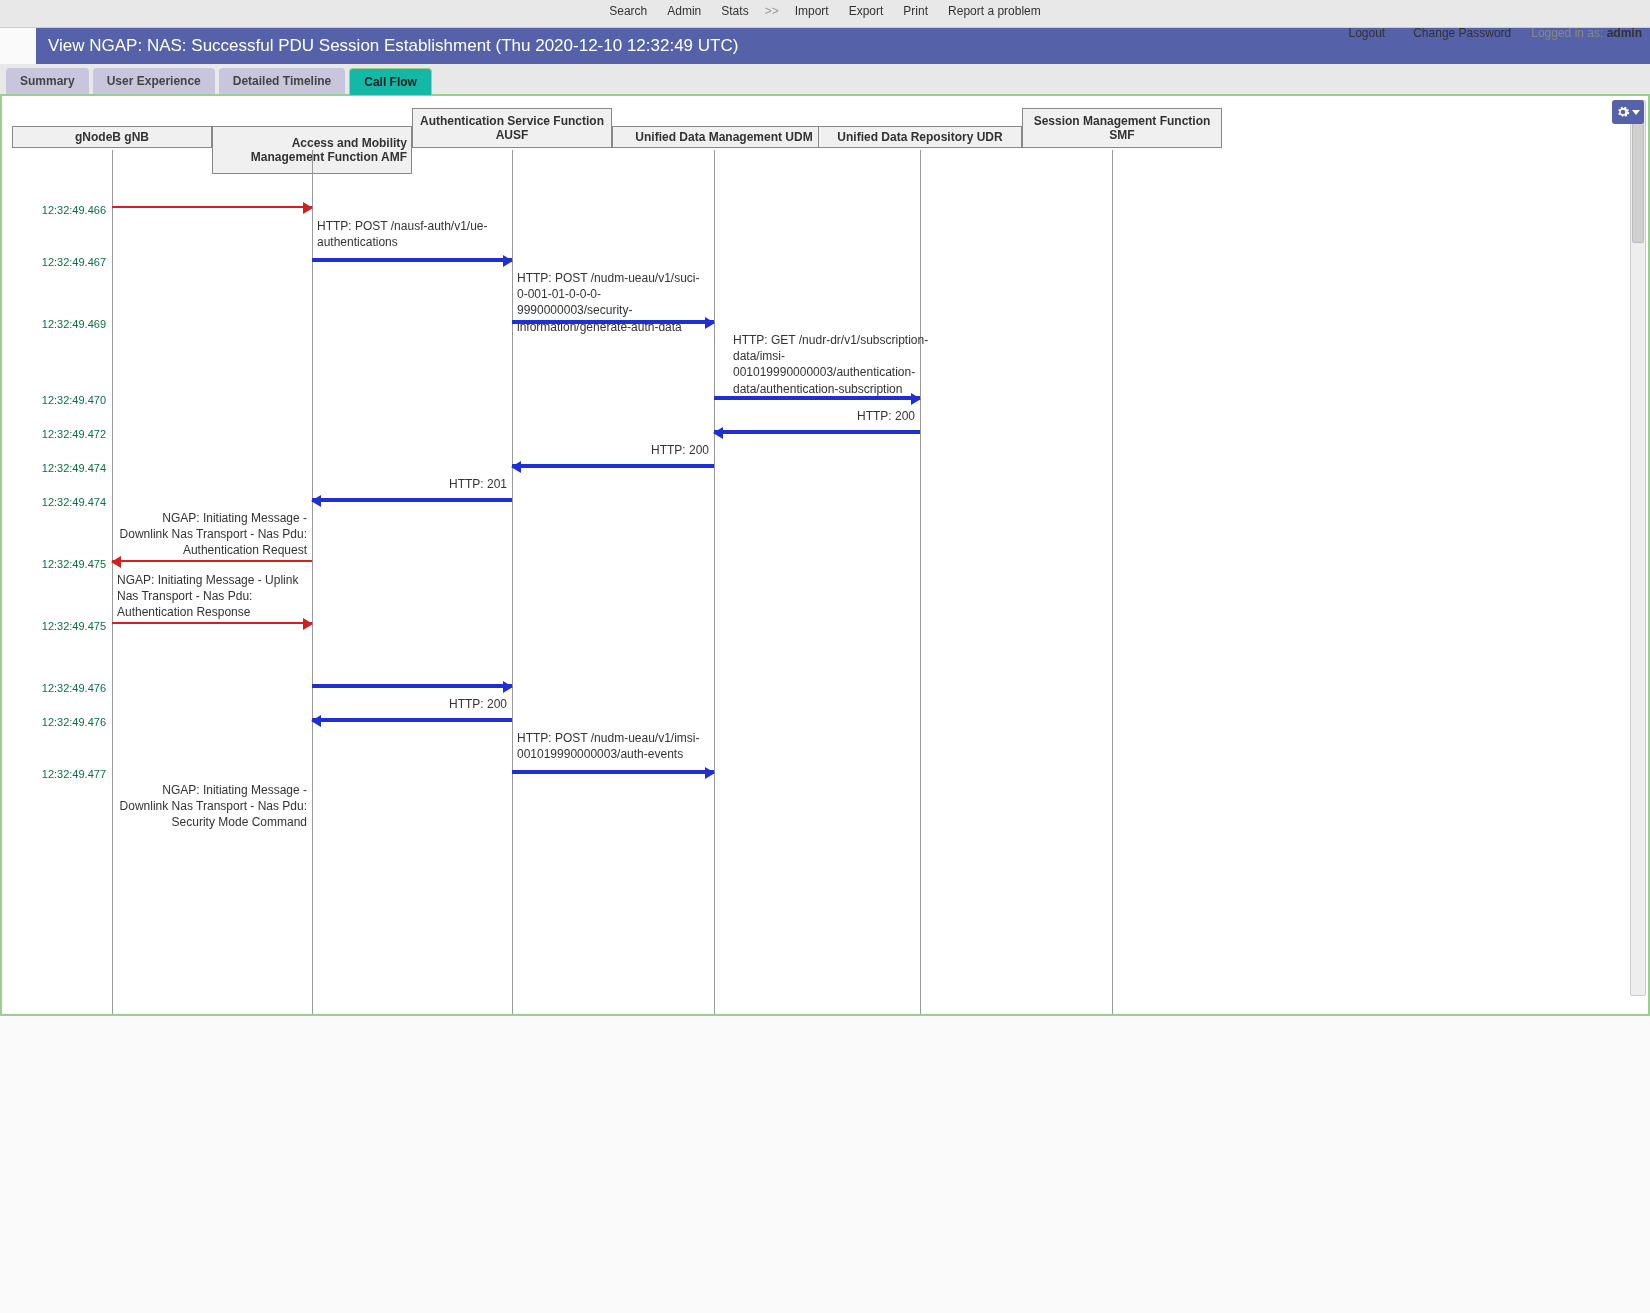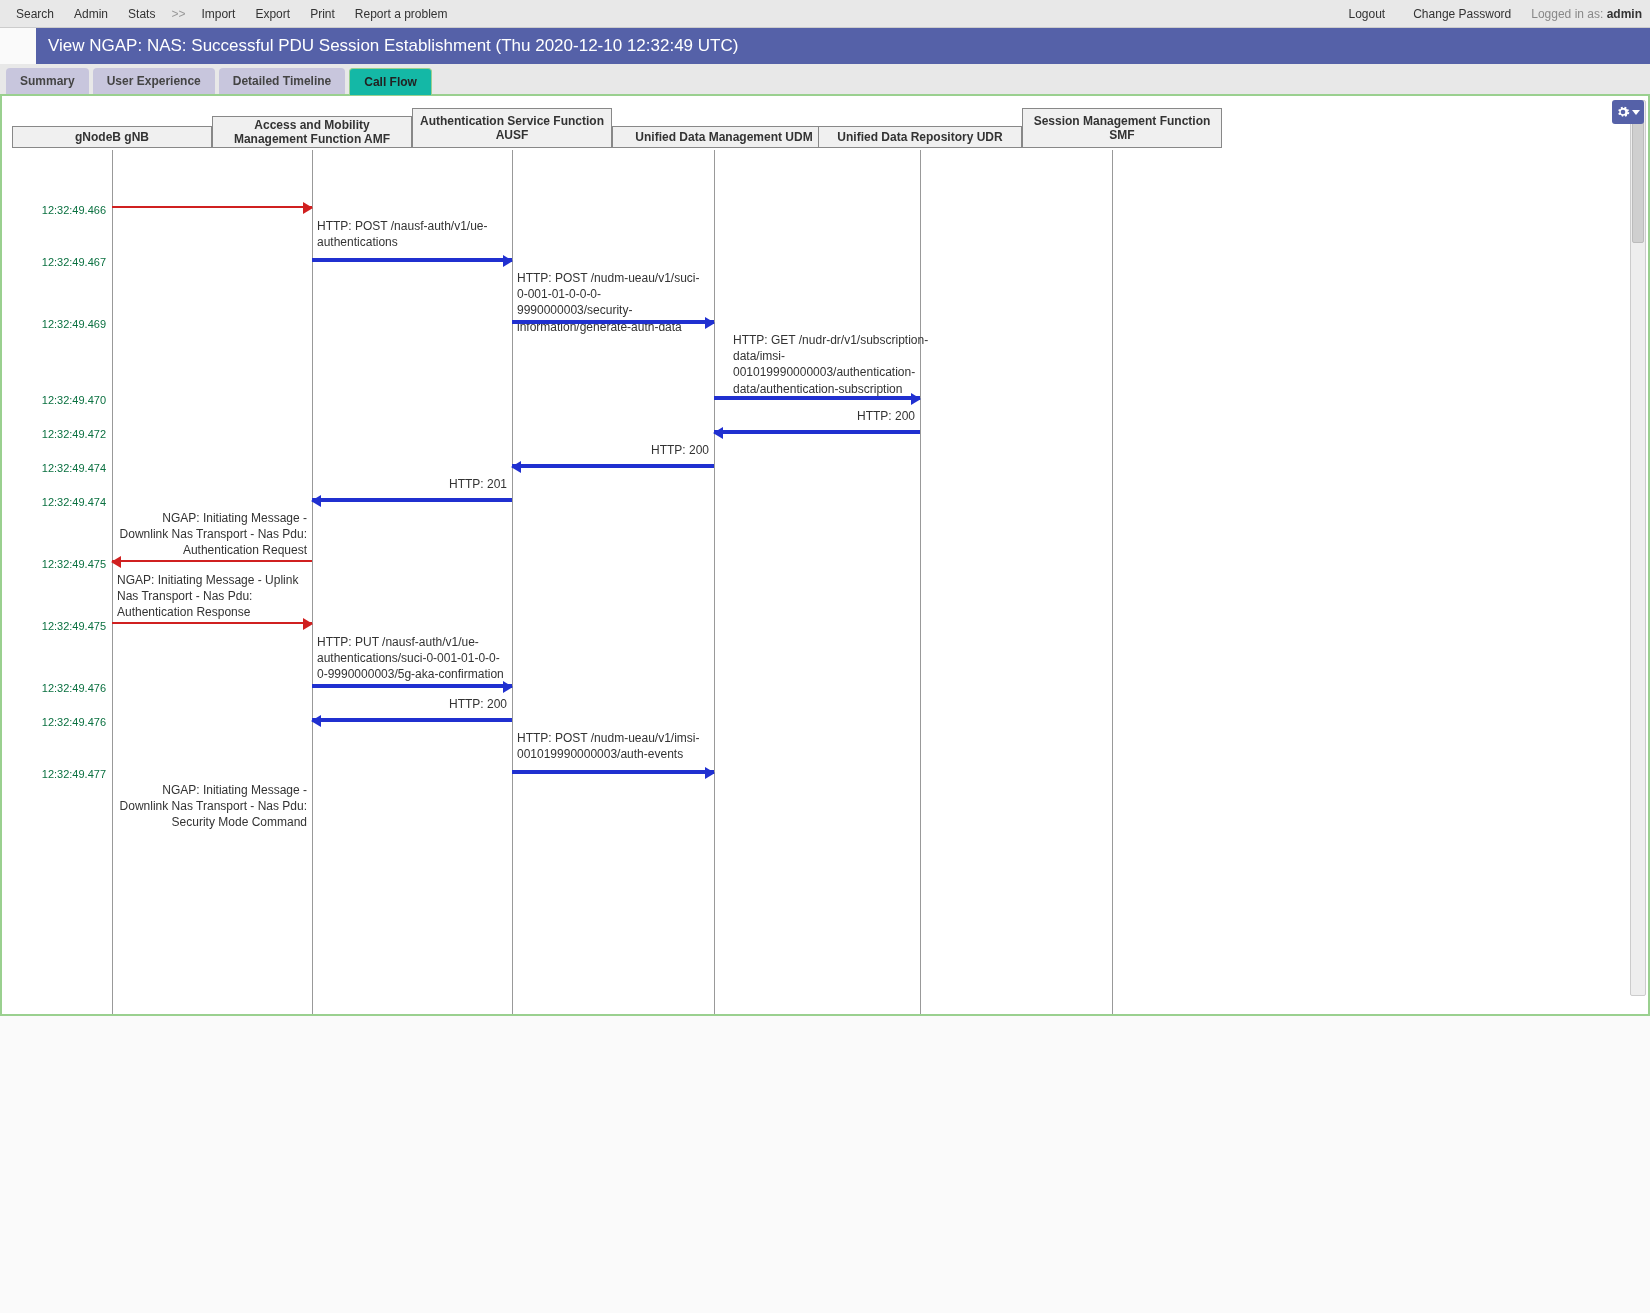--- a/index.html
+++ b/index.html
@@ -10,20 +10,21 @@
     background: #fafafa;
     color: #333;
   }
   .menubar {
     background: #e8e8e8;
     border-bottom: 1px solid #ccc;
     display: flex;
     align-items: center;
     padding: 0 8px;
     height: 28px;
+    flex-direction: column;
   }
   .menubar-left { display: flex; align-items: center; gap: 4px; }
   .menubar-right { margin-left: auto; display: flex; align-items: center; gap: 12px; }
   .menu-item { padding: 4px 8px; cursor: pointer; color: #333; }
   .menu-sep { color: #999; padding: 0 4px; }
   .logged-in { color: #888; }
   .logged-in b { color: #333; }
 
   .titlebar {
     background: #5561a8;
@@ -212,21 +213,21 @@
     <span class="caret"></span>
   </div>
   <div class="vscroll-fake">
       <div class="vscroll-thumb"></div>
     </div>
   <div class="scroll-x">
     <div class="diagram-wrap" id="diagram">
       <div class="lanes-header" id="lanes">
           <div class="lane-box" style="left: 10px; top: 22px; width: 200px; height: 22px;">gNodeB gNB</div>
           <div class="lane-line" style="left: 110px;"></div>
-          <div class="lane-box" style="left: 210px; top: 12px; width: 200px; height: 32px;">Access and Mobility Management Function AMF</div>
+          <div class="lane-box" style="left: 210px; top: 22px; width: 200px; height: 48px; text-align: right;">Access and Mobility Management Function AMF</div>
           <div class="lane-line" style="left: 310px;"></div>
           <div class="lane-box" style="left: 410px; top: 4px; width: 200px; height: 40px;">Authentication Service Function AUSF</div>
           <div class="lane-line" style="left: 510px;"></div>
           <div class="lane-box" style="left: 610px; top: 22px; width: 224px; height: 22px;">Unified Data Management UDM</div>
           <div class="lane-line" style="left: 712px;"></div>
           <div class="lane-box" style="left: 816px; top: 22px; width: 204px; height: 22px;">Unified Data Repository UDR</div>
           <div class="lane-line" style="left: 918px;"></div>
           <div class="lane-box" style="left: 1020px; top: 4px; width: 200px; height: 40px;">Session Management Function SMF</div>
           <div class="lane-line" style="left: 1110px;"></div>
         </div>
@@ -270,21 +271,20 @@
             <div class="msg-label" style="top: 0px; width: 190px; left: 115px; text-align: right;">NGAP: Initiating Message - Downlink Nas Transport - Nas Pdu: Authentication Request</div>
             <div class="arrow red left" style="left: 110px; width: 200px; top: 50px;"></div>
           </div>
           <div class="row" style="height: 56px;">
             <div class="ts">12:32:49.475</div>
             <div class="msg-label" style="top: 0px; width: 190px; left: 115px; text-align: left;">NGAP: Initiating Message - Uplink Nas Transport - Nas Pdu: Authentication Response</div>
             <div class="arrow red right" style="left: 110px; width: 200px; top: 50px;"></div>
           </div>
           <div class="row" style="height: 56px;">
             <div class="ts">12:32:49.476</div>
-            <div class="msg-label" style="top: 0px; width: 190px; left: 315px; text-align: left;">HTTP: PUT /nausf-auth/v1/ue-authentications/suci-0-001-01-0-0-0-9990000003/5g-aka-confirmation</div>
             <div class="arrow blue right" style="left: 310px; width: 200px; top: 50px;"></div>
           </div>
           <div class="row" style="height: 28px;">
             <div class="ts">12:32:49.476</div>
             <div class="msg-label" style="top: 0px; width: 190px; left: 315px; text-align: right;">HTTP: 200</div>
             <div class="arrow blue left" style="left: 310px; width: 200px; top: 22px;"></div>
           </div>
           <div class="row" style="height: 46px;">
             <div class="ts">12:32:49.477</div>
             <div class="msg-label" style="top: 0px; width: 192px; left: 515px; text-align: left;">HTTP: POST /nudm-ueau/v1/imsi-001019990000003/auth-events</div>

